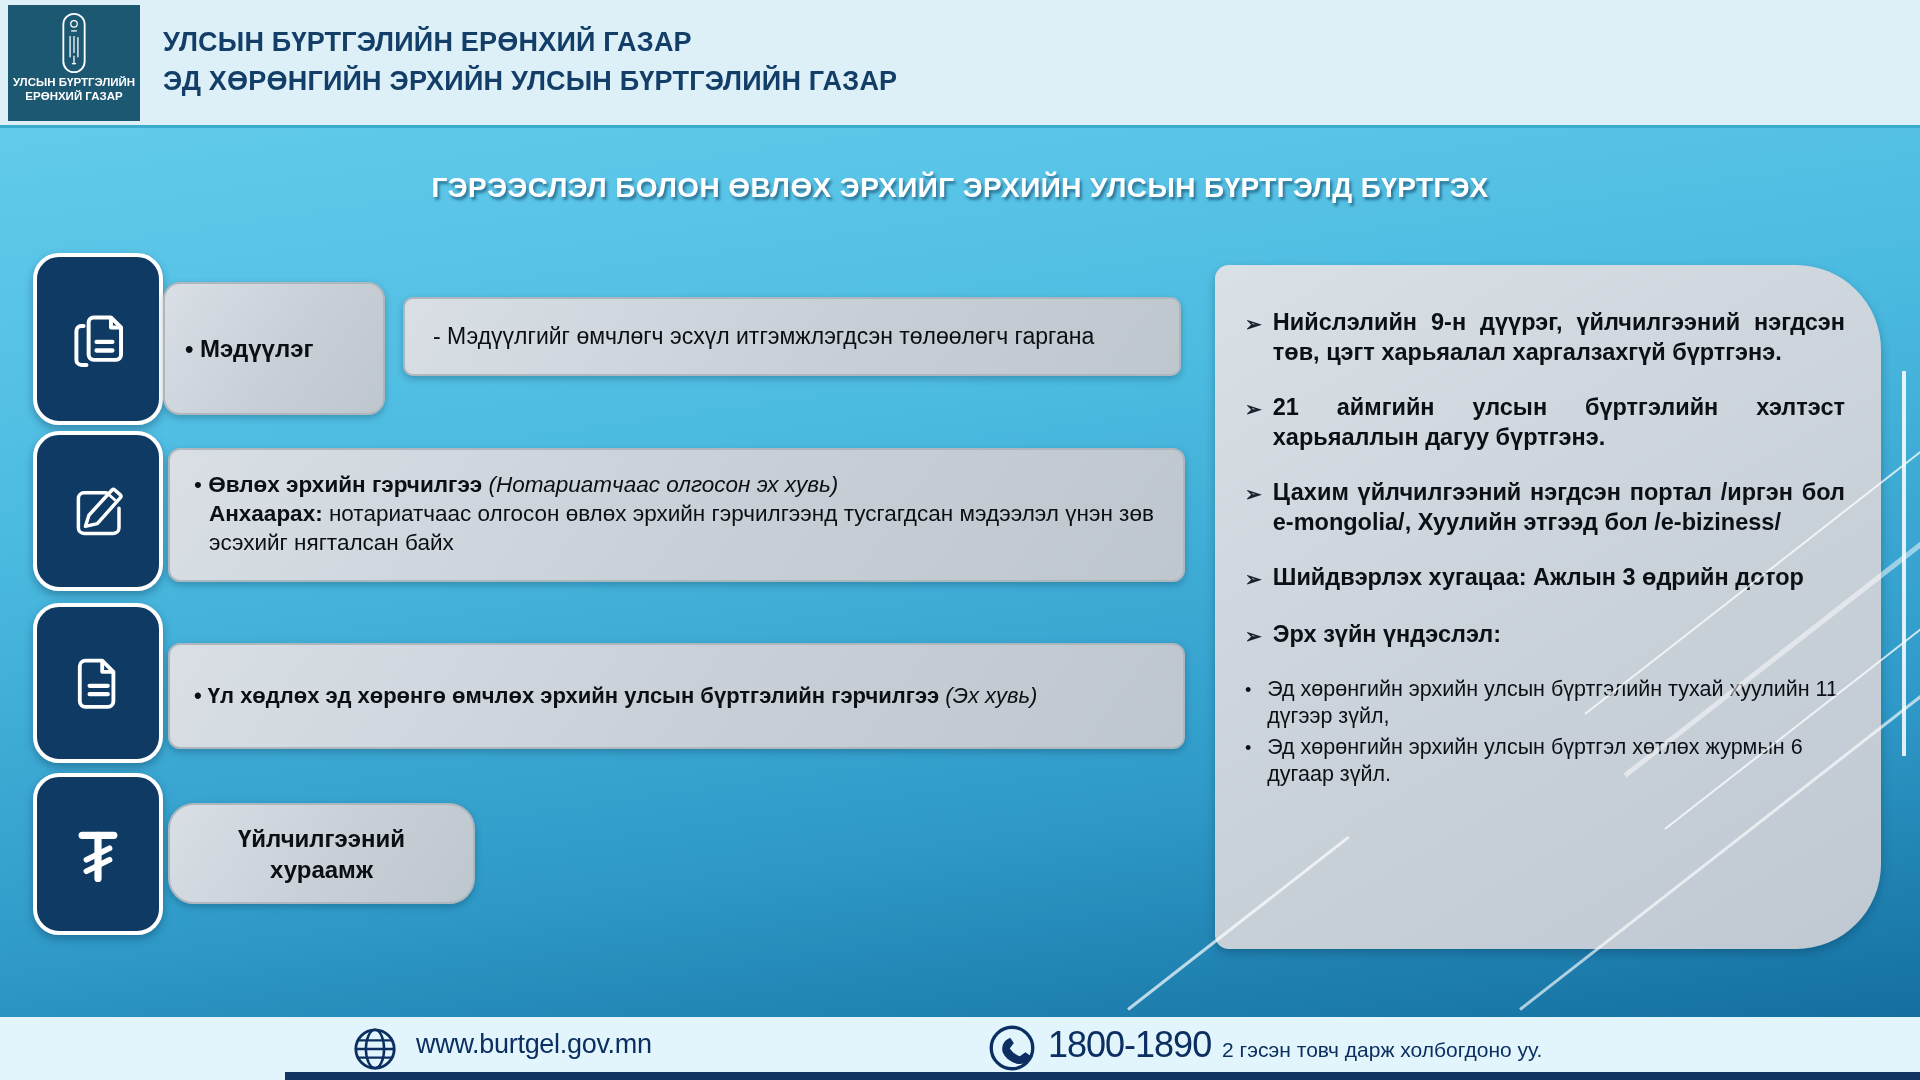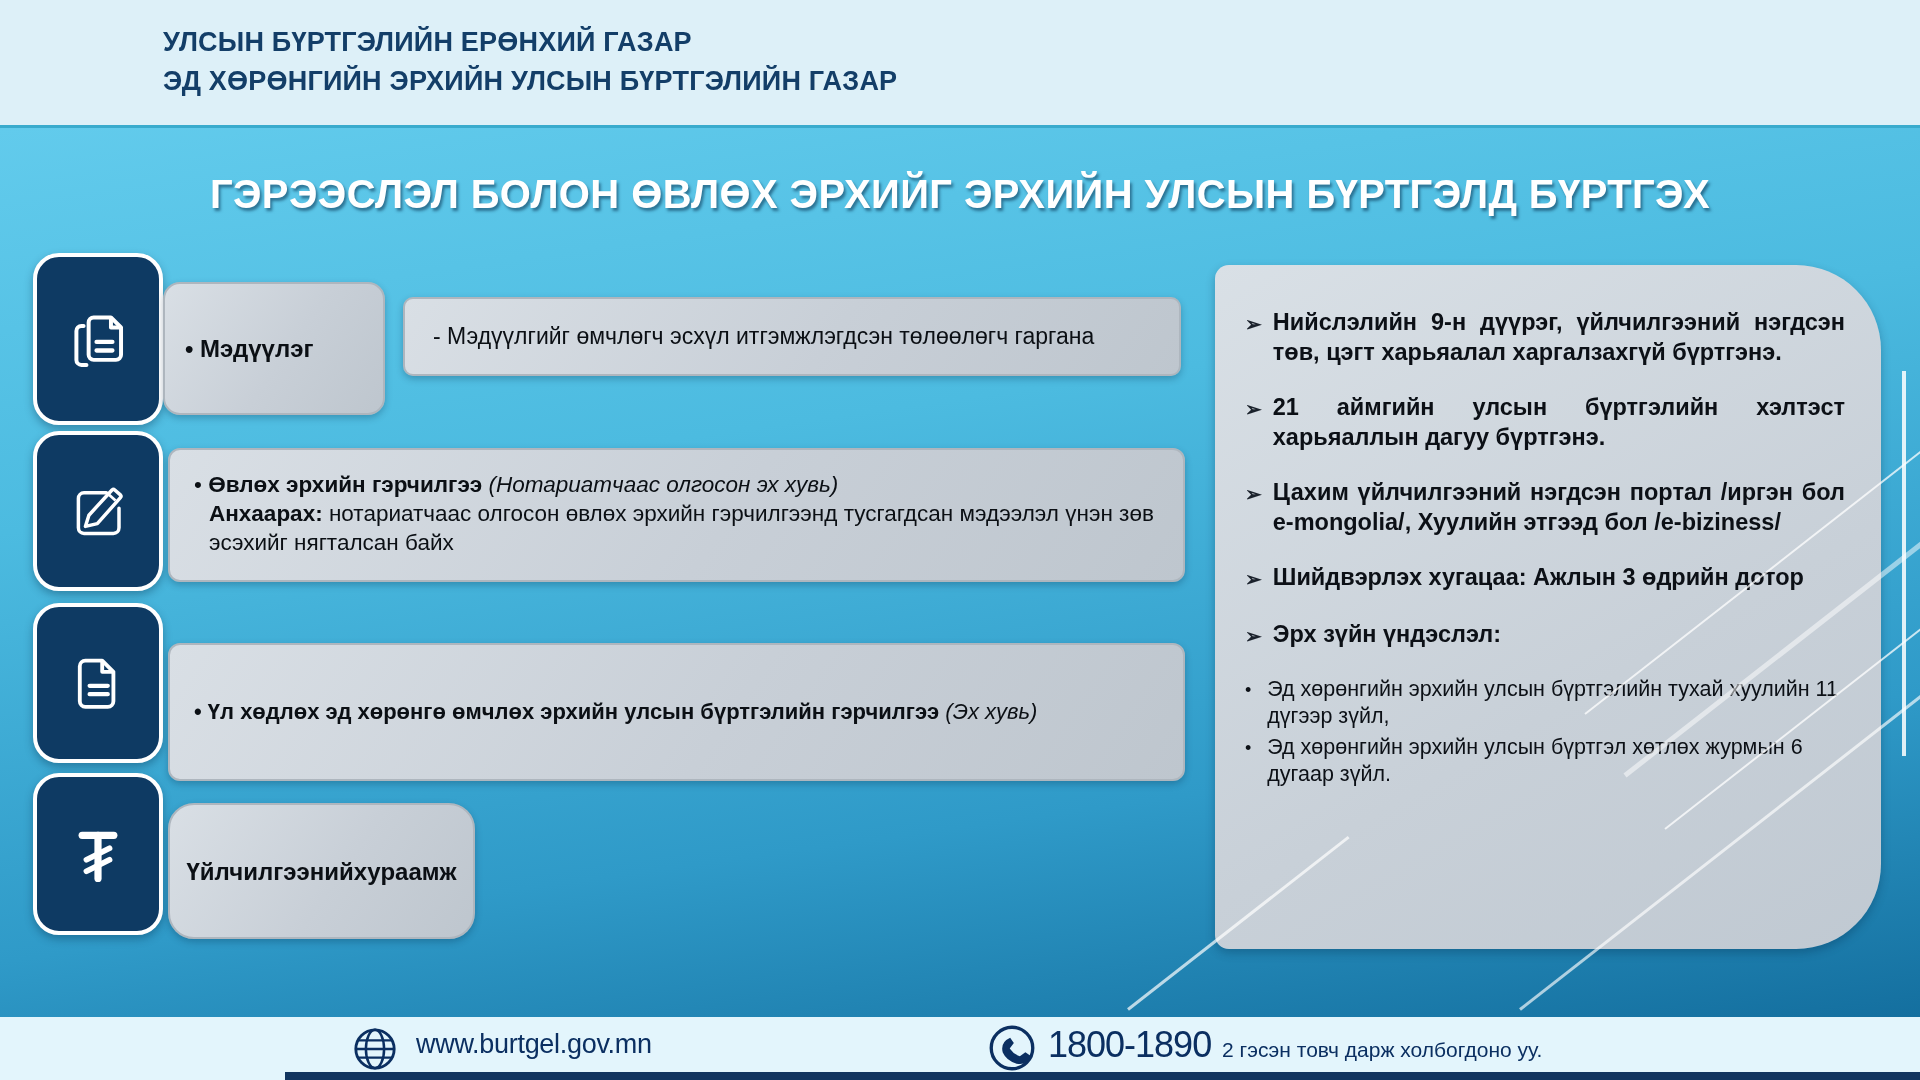--- a/index.html
+++ b/index.html
@@ -13,45 +13,45 @@
   .logo-emblem{margin-top:6px;}
   .logo-text{color:#ffffff;font-weight:bold;font-size:11.5px;line-height:14px;text-align:center;}
   .header-titles{position:absolute;left:163px;top:23px;}
   .header-titles div{font-size:27px;font-weight:bold;color:#133e68;line-height:39px;letter-spacing:.2px;}
 
   
   .main{position:absolute;left:0;top:125px;width:1920px;height:892px;
         background:linear-gradient(172deg,#62cbec 0%,#4cbbe0 35%,#2f9ac8 72%,#146f9f 100%);
         border-top:3px solid #39abcd;box-sizing:border-box;overflow:hidden;}
   .page-title{position:absolute;left:0;top:44px;width:100%;text-align:center;
-              color:#ffffff;font-size:40px;font-weight:bold;letter-spacing:.4px;
+              color:#ffffff;font-size:28px;font-weight:bold;letter-spacing:.4px;
               text-shadow:2px 3px 3px rgba(8,48,78,.55);}
 
   .tile{position:absolute;left:33px;width:130px;background:#0e3a63;border:4px solid #ffffff;
         border-radius:26px;box-sizing:border-box;display:flex;align-items:center;justify-content:center;
         box-shadow:0 4px 8px rgba(0,40,70,.35);}
   .tile-1{top:125px;height:172px;}
   .tile-2{top:303px;height:160px;}
   .tile-3{top:475px;height:160px;}
   .tile-4{top:645px;height:162px;}
 
   .gbox{position:absolute;background:linear-gradient(125deg,#d9dfe5 0%,#c8cfd7 55%,#bec6ce 100%);
         border:2px solid #aeb6be;box-sizing:border-box;color:#0b0f14;
         box-shadow:0 3px 7px rgba(0,40,70,.28);}
   .label-1{left:163px;top:154px;width:222px;height:133px;border-radius:17px;
            display:flex;align-items:center;padding-left:20px;font-size:24px;font-weight:bold;}
   .content-1{left:403px;top:169px;width:778px;height:79px;border-radius:10px;
              display:flex;align-items:center;padding-left:28px;font-size:23px;}
   .content-2{left:168px;top:320px;width:1017px;height:134px;border-radius:12px;
              padding:20px 26px 0 24px;font-size:22.5px;line-height:29px;}
   .content-2 .indent{padding-left:15px;}
-  .content-3{left:168px;top:515px;width:1017px;height:138px;border-radius:12px;
+  .content-3{left:168px;top:515px;width:1017px;height:106px;border-radius:12px;
              display:flex;align-items:center;padding-left:24px;font-size:22px;}
-  .label-4{left:168px;top:675px;width:307px;height:136px;border-radius:26px;
-           display:flex;align-items:center;justify-content:center;
+  .label-4{left:168px;top:675px;width:307px;height:101px;border-radius:26px;
+           display:flex;flex-direction:column;align-items:center;justify-content:center;
            font-size:24px;font-weight:bold;line-height:31px;}
   .value-4{left:510px;top:720px;width:676px;height:48px;border-radius:6px;
            display:flex;align-items:center;justify-content:center;font-size:22px;}
 
   
   .info-panel{position:absolute;left:1215px;top:137px;width:666px;height:684px;
               background:linear-gradient(150deg,#d9e0e6 0%,#c8d0d8 60%,#c0c9d2 100%);
               border-radius:14px 85px 85px 14px;box-sizing:border-box;
               padding:42px 36px 0 30px;box-shadow:0 4px 10px rgba(0,40,70,.3);}
   .pb{display:flex;gap:11px;margin-bottom:25px;font-weight:bold;font-size:23.5px;
@@ -81,20 +81,31 @@
   .phone-number{position:absolute;left:1048px;top:7px;font-size:36px;color:#0b2f61;letter-spacing:-1px;}
   .phone-note{position:absolute;left:1222px;top:21px;font-size:21px;color:#0b2f61;}
   .bottom-bar{position:absolute;left:285px;top:1072px;width:1635px;height:8px;background:#12355f;}
 </style>
 </head>
 <body>
 
 <div class="page">
 
   <div class="header">
+    <div class="logo-tile">
+      <svg class="logo-emblem" width="46" height="64" viewBox="0 0 60 90" fill="none">
+        <rect x="15" y="4" width="30" height="82" rx="15" stroke="#ffffff" stroke-width="2.6"></rect>
+        <circle cx="30" cy="18" r="4.6" stroke="#ffffff" stroke-width="1.8"></circle>
+        <path d="M26 28 h8" stroke="#ffffff" stroke-width="1.8"></path>
+        <path d="M24.5 35 v30 M30 35 v24 M35.5 37 v28 M30 63 v12" stroke="#ffffff" stroke-width="1.8"></path>
+        <path d="M27 74 h6" stroke="#ffffff" stroke-width="1.8"></path>
+      </svg>
+      <div class="logo-text">УЛСЫН БҮРТГЭЛИЙН</div>
+      <div class="logo-text">ЕРӨНХИЙ ГАЗАР</div>
+    </div>
     <div class="header-titles">
       <div>УЛСЫН БҮРТГЭЛИЙН ЕРӨНХИЙ ГАЗАР</div>
       <div>ЭД ХӨРӨНГИЙН ЭРХИЙН УЛСЫН БҮРТГЭЛИЙН ГАЗАР</div>
     </div>
   </div>
 
   <div class="main">
 
     <div class="page-title">ГЭРЭЭСЛЭЛ БОЛОН ӨВЛӨХ ЭРХИЙГ ЭРХИЙН УЛСЫН БҮРТГЭЛД БҮРТГЭХ</div>
 

